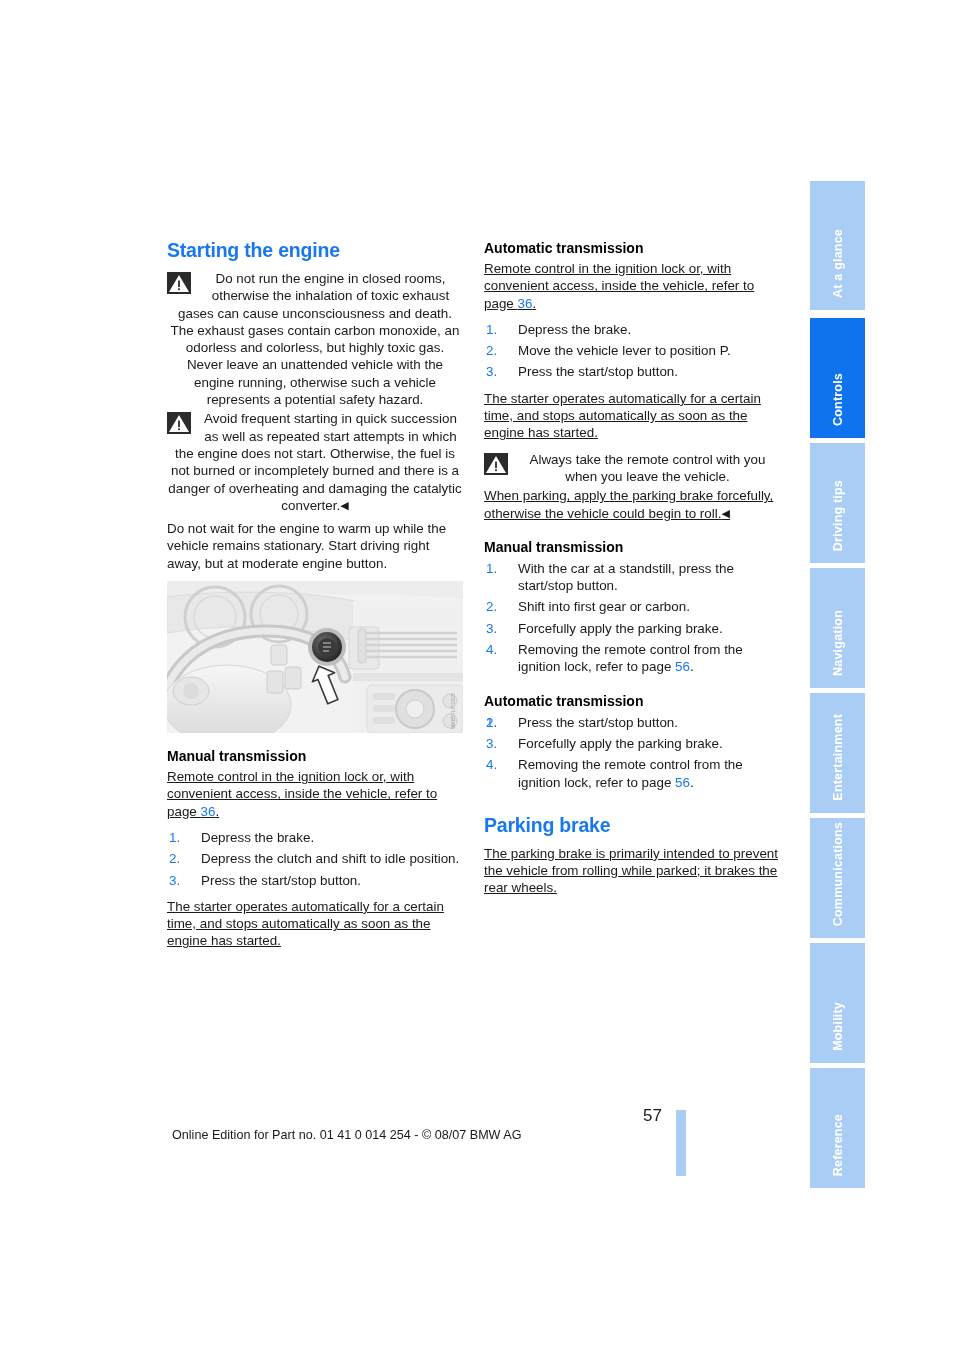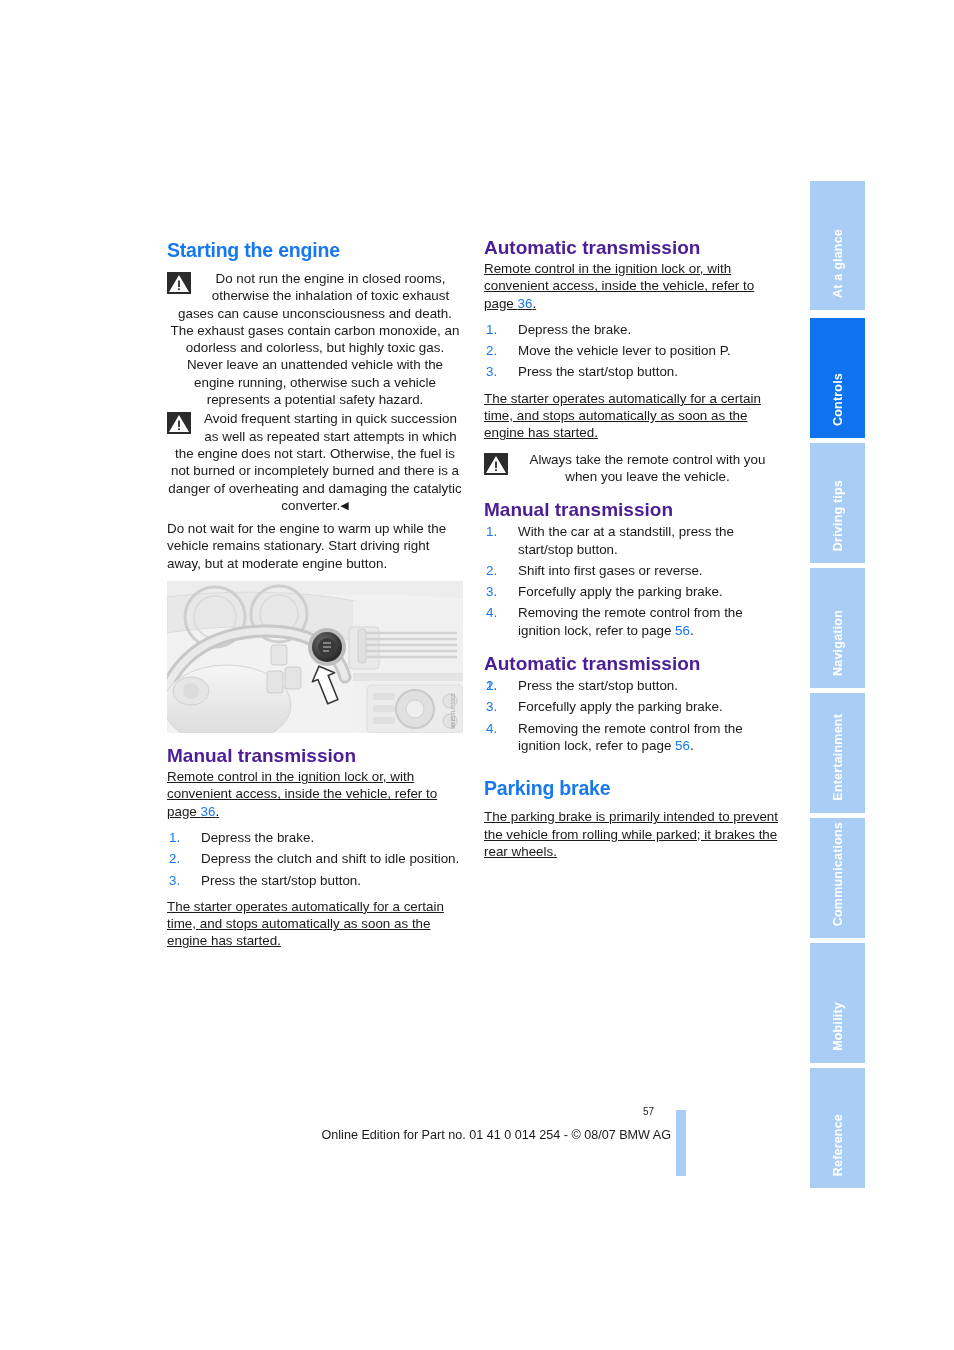--- a/index.html
+++ b/index.html
@@ -70,22 +70,22 @@
     color: #1878f0;
     font-size: 19.5px;
     font-weight: bold;
     margin: 0 0 9px 0;
     letter-spacing: -0.2px;
     line-height: 22px;
   }
   h1.sec.spaced { margin-top: 23px; }
 
   h2.sub {
-    color: #4c1d95;
-    font-size: 19px;
+    color: #000000;
+    font-size: 14px;
     font-weight: bold;
     margin: 16px 0 3px 0;
     line-height: 18px;
   }
   h2.sub.first { margin-top: 0; }
 
   p.body {
     margin: 0 0 9px 0;
     text-decoration: underline;
   }
@@ -151,32 +151,32 @@
     transform: rotate(180deg);
     font-size: 4.6px;
     color: #9b9b9b;
     letter-spacing: 0.3px;
     white-space: nowrap;
   }
 
   
   .footer {
     position: absolute;
-    left: 151px;
+    left: 172px;
     top: 1128px;
     width: 520px;
-    text-align: right;
+    text-align: left;
     font-size: 12.6px;
     color: #1a1a1a;
   }
   .pagenum {
     position: absolute;
     left: 643px;
     top: 1106px;
-    font-size: 10px;
+    font-size: 17px;
     color: #1a1a1a;
     font-weight: normal;
   }
   .page-bar {
     position: absolute;
     left: 676px;
     top: 1110px;
     width: 10px;
     height: 66px;
     background: #aacdf5;
@@ -339,25 +339,26 @@
     <div class="warn">
       <span class="warn-icon">
         <svg width="24" height="22" viewBox="0 0 24 22">
           <polygon points="12,3 22,20 2,20" fill="#ffffff"></polygon>
           <rect x="11.1" y="8.5" width="1.8" height="6.6" fill="#2b2b2b"></rect>
           <rect x="11.1" y="16.3" width="1.8" height="1.8" fill="#2b2b2b"></rect>
         </svg>
       </span>
       <p>Always take the remote control with you when you leave the vehicle.</p>
     </div>
+    <p class="body"><span>When parking, apply the parking brake forcefully, otherwise the vehicle could begin to roll.</span><span class="endmark">◀</span></p>
 
     <h2 class="sub">Manual transmission</h2>
     <ol class="steps">
       <li><span class="num">1.</span><span>With the car at a standstill, press the start/stop button.</span></li>
-      <li><span class="num">2.</span><span>Shift into first gases or reverse.</span></li>
+      <li><span class="num">2.</span><span>Shift into first gear or carbon.</span></li>
       <li><span class="num">3.</span><span>Forcefully apply the parking brake.</span></li>
       <li><span class="num">4.</span><span>Removing the remote control from the ignition lock, refer to page </span><span class="pref">56</span><span>.</span></li>
     </ol>
 
     <h2 class="sub">Automatic transmission</h2>
     <ol class="steps">
       <li><span class="num">1.</span></li>
       <li><span class="num">2.</span><span>Press the start/stop button.</span></li>
       <li><span class="num">3.</span><span>Forcefully apply the parking brake.</span></li>
       <li><span class="num">4.</span><span>Removing the remote control from the ignition lock, refer to page </span><span class="pref">56</span><span>.</span></li>

